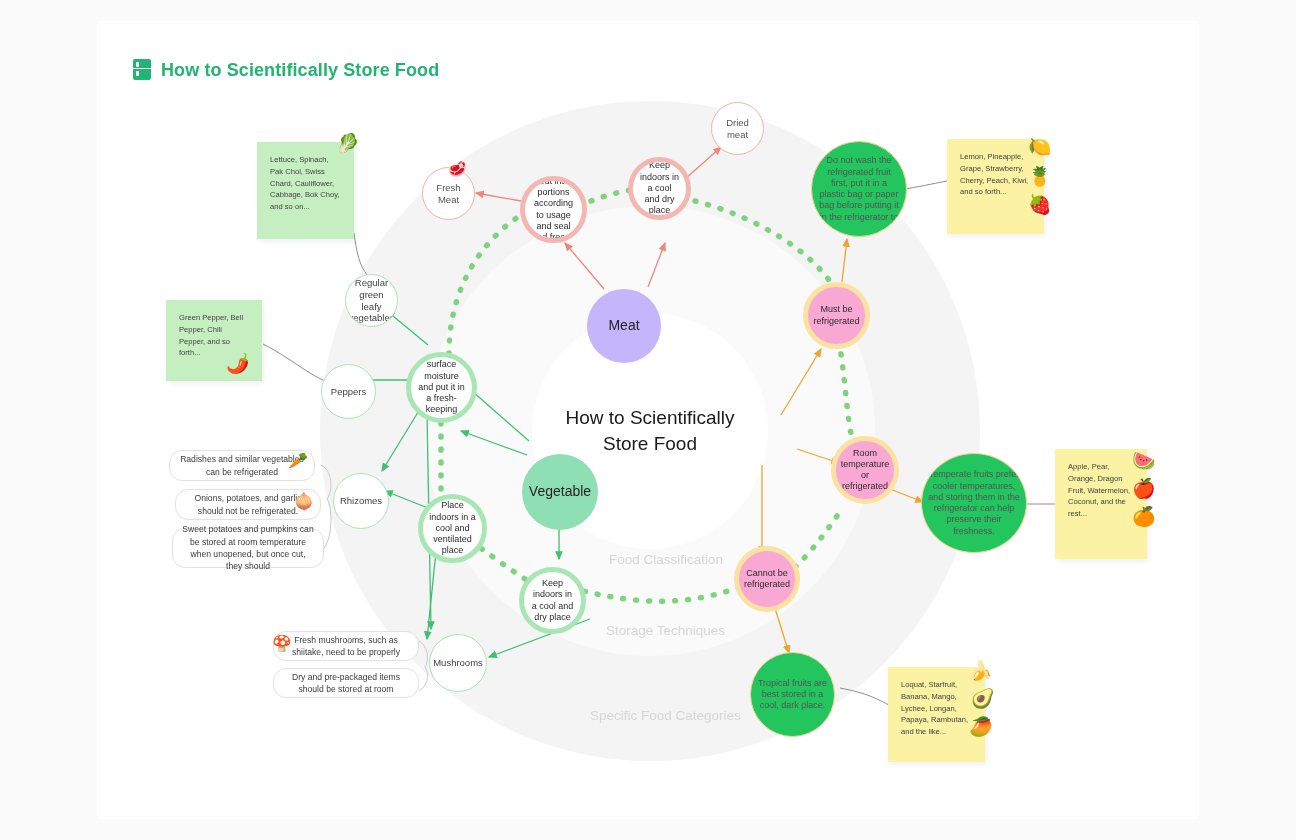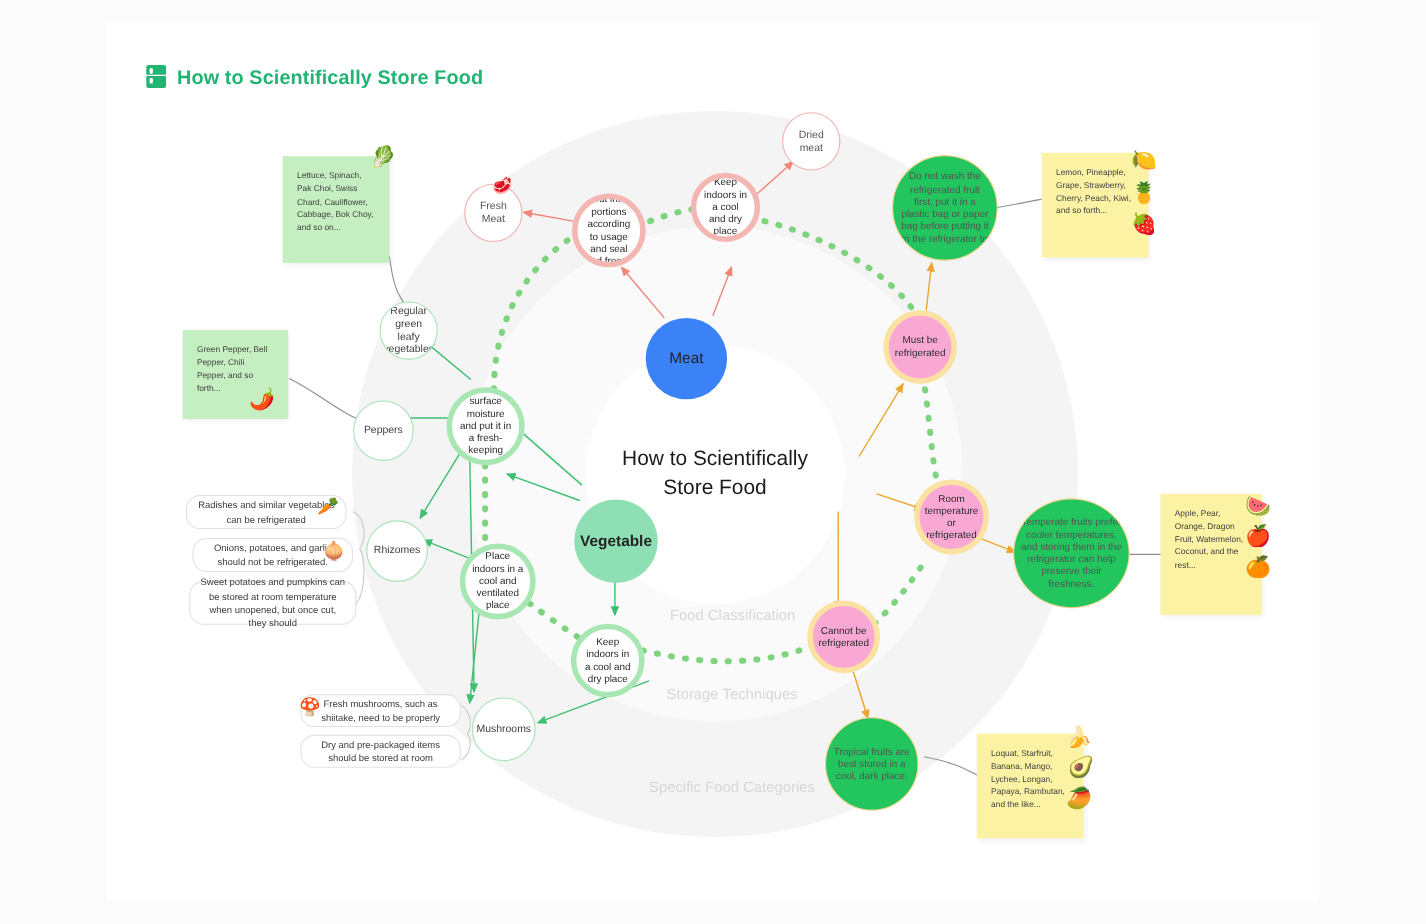--- a/index.html
+++ b/index.html
@@ -23,21 +23,21 @@
 
   
   #map{position:absolute;left:0;top:0;width:1102px;height:798px;}
   svg.layer{position:absolute;left:0;top:0;width:1102px;height:798px;overflow:visible;}
 
   .node{position:absolute;border-radius:50%;display:flex;align-items:center;justify-content:center;
         text-align:center;box-sizing:border-box;line-height:1.25;overflow:hidden;}
   .node span{display:block;padding:0 6px;}
 
   .n-center{background:#ffffff;color:#1a1a1a;font-size:19px;font-weight:400;line-height:1.35;}
-  .n-meat{background:#3b82f6;color:#232323;font-size:14px;}
+  .n-meat{background:#c4b5fd;color:#232323;font-size:14px;}
   .n-veg{background:#8ee0b4;color:#232323;font-size:14px;}
   .n-fruit{background:#fbdd8c;color:#232323;font-size:14px;}
 
   .n-thick-red{background:#ffffff;border:5px solid #f3b6b2;color:#2b2b2b;font-size:9px;}
   .n-thick-green{background:#ffffff;border:5px solid #a8e6b3;color:#2b2b2b;font-size:9px;}
   .n-thick-yellow{background:#f9a8d4;border:5px solid #fbe2a2;color:#2b2b2b;font-size:9px;}
 
   .n-thin-red{background:#ffffff;border:1.3px solid #f0b0ab;color:#545454;font-size:9.5px;}
   .n-thin-green{background:#ffffff;border:1.3px solid #a9e3b8;color:#3e3e3e;font-size:9.5px;}
   .n-thin-yellow{background:#22c55e;border:1.3px solid #f2d68d;color:#545454;font-size:9px;}
@@ -142,21 +142,21 @@
     <div class="ringlabel" style="left:509px;top:602px;">Storage Techniques</div>
     <div class="ringlabel" style="left:493px;top:687px;">Specific Food Categories</div>
 
     <div class="node n-center" style="left:456px;top:313px;width:194px;height:194px;">
       <span>How to Scientifically Store Food</span>
     </div>
 
     <div class="node n-meat" style="left:490px;top:268px;width:74px;height:74px;">
       <span>Meat</span>
     </div>
-    <div class="node n-veg" style="left:425px;top:433px;width:76px;height:76px;font-weight:bold;">
+    <div class="node n-veg" style="left:425px;top:433px;width:76px;height:76px;">
       <span>Vegetable</span>
     </div>
 
     <div class="node n-thick-red" style="left:423px;top:155px;width:67px;height:67px;">
       <span>Cut into portions according to usage and seal and freeze</span>
     </div>
     <div class="node n-thick-red" style="left:531px;top:136px;width:63px;height:63px;">
       <span>Keep indoors in a cool and dry place</span>
     </div>
     <div class="node n-thin-red" style="left:325px;top:146px;width:53px;height:53px;">

